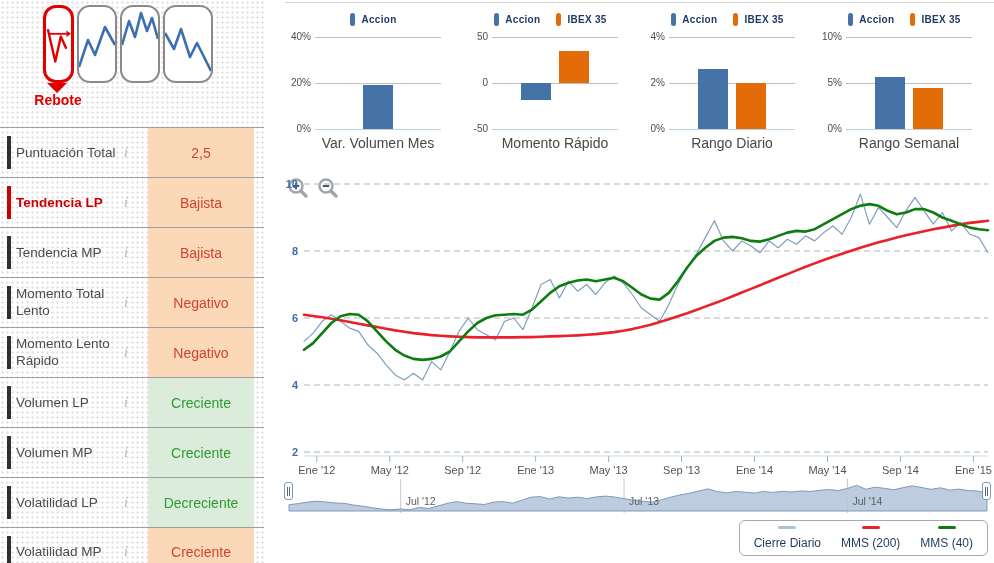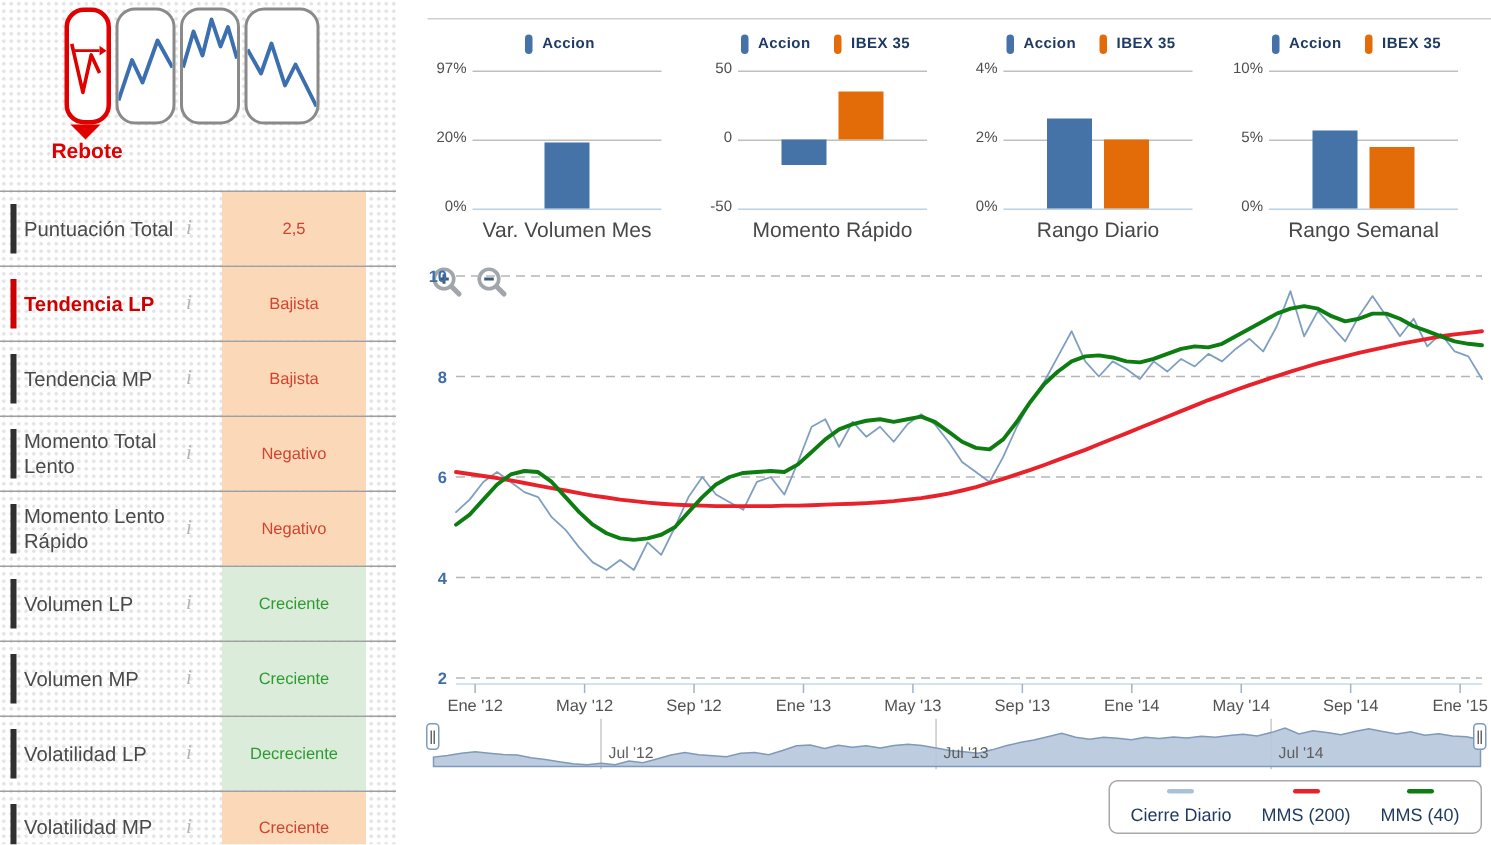--- a/index.html
+++ b/index.html
@@ -25,27 +25,27 @@
   .rows{position:absolute;top:127px;left:0;width:264px;}
   .ind-row{position:relative;height:50px;border-top:1px solid #9f9f9f;}
   .ind-row:last-child{border-bottom:1px solid #9f9f9f;}
   .ind-bar{position:absolute;left:7px;top:8px;bottom:8px;width:4px;background:#2f2f2f;}
   .ind-row.hl .ind-bar{background:#cc0000;}
   .ind-label{position:absolute;left:16px;top:50%;transform:translateY(-50%);
     width:102px;font-size:13.5px;line-height:1.3;color:#4a4a4a;}
   .ind-row.hl .ind-label{color:#cc0000;font-weight:bold;}
   .ind-info{position:absolute;left:124px;top:50%;transform:translateY(-50%);
     font-family:"Liberation Serif",serif;font-style:italic;font-size:14px;color:#b3b3b3;cursor:pointer;}
-  .ind-val{position:absolute;left:148px;top:0;bottom:0;width:96px;
-    display:flex;align-items:center;justify-content:center;font-size:11px;}
+  .ind-val{position:absolute;left:148px;top:0;bottom:0;width:106px;
+    display:flex;align-items:center;justify-content:center;font-size:14px;}
   .val-neg{background:#fbd9b8;color:#d04331;}
   .val-pos{background:#dcecdb;color:#2e9b32;}
   
   .right-panel{position:absolute;left:264px;top:0;width:730px;height:563px;}
-  .minis{position:absolute;left:21px;top:12px;width:709px;display:flex;
+  .minis{position:absolute;left:21px;top:2px;width:709px;display:flex;
     border-top:1px solid #d0d0d0;padding-top:7px;}
   .mini{width:177px;}
   .mini-legend{display:flex;justify-content:center;gap:16px;height:18px;margin-bottom:9px;}
   .lgi{display:flex;align-items:center;gap:6px;font-size:10px;font-weight:bold;
     color:#1f3a63;letter-spacing:.3px;cursor:pointer;}
   .lg-pill{width:5px;height:13px;border-radius:3px;display:inline-block;}
   .mini-plot{position:relative;margin-left:30px;width:126px;height:92px;}
   .mini-grid{position:absolute;left:0;right:0;height:0;border-top:1px solid #bfbfbf;}
   .mini-grid.base{border-top:1px solid #b9d2e4;}
   .mini-ytick{position:absolute;left:-30px;width:26px;text-align:right;
@@ -165,21 +165,21 @@
     <div class="minis" id="minis">
         <div class="mini">
           <div class="mini-legend">
             <span class="lgi">
               <span class="lg-pill" style="background: rgb(69, 114, 167);"></span>
               <span>Accion</span>
             </span>
           </div>
           <div class="mini-plot">
             <div class="mini-grid" style="top: 0px;"></div>
-            <span class="mini-ytick" style="top: 0px;">97%</span>
+            <span class="mini-ytick" style="top: 0px;">40%</span>
             <div class="mini-grid" style="top: 46px;"></div>
             <span class="mini-ytick" style="top: 46px;">20%</span>
             <div class="mini-grid base" style="top: 92px;"></div>
             <span class="mini-ytick" style="top: 92px;">0%</span>
             <div class="mini-bar" style="background: rgb(69, 114, 167); left: 48px; height: 43.7px; top: 48.3px;"></div>
           </div>
           <div class="mini-title">Var. Volumen Mes</div>
         </div>
         <div class="mini">
           <div class="mini-legend">

